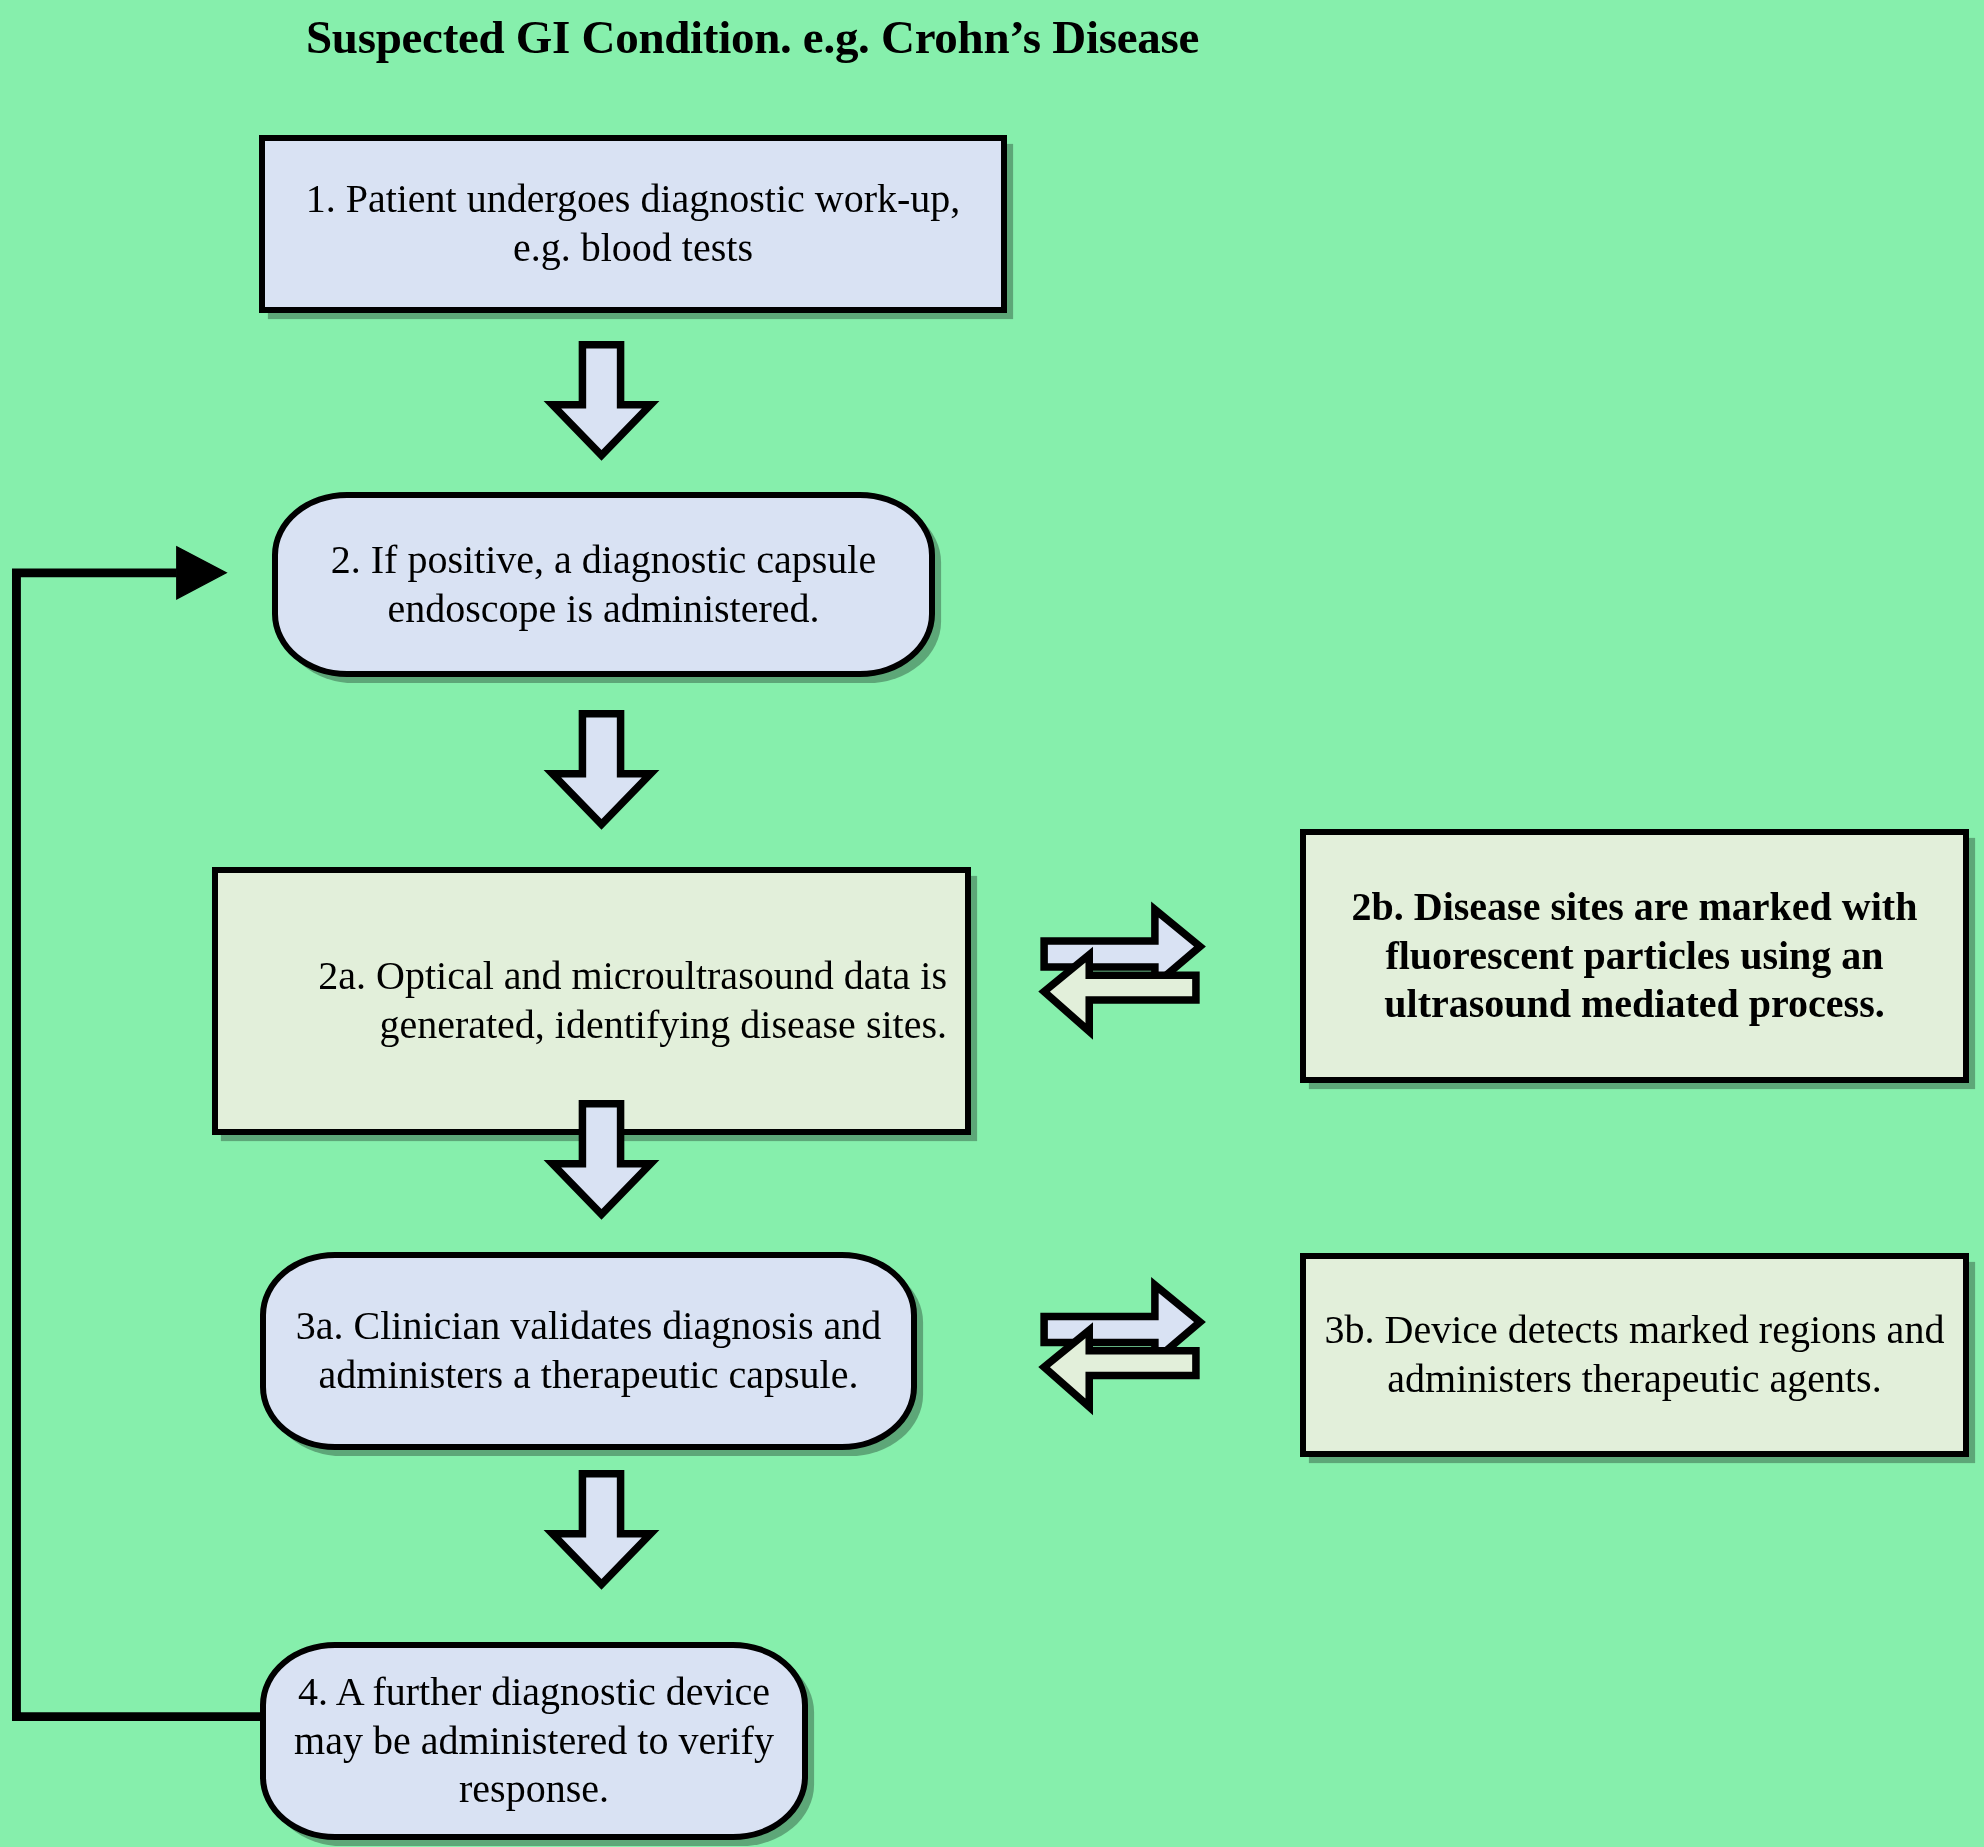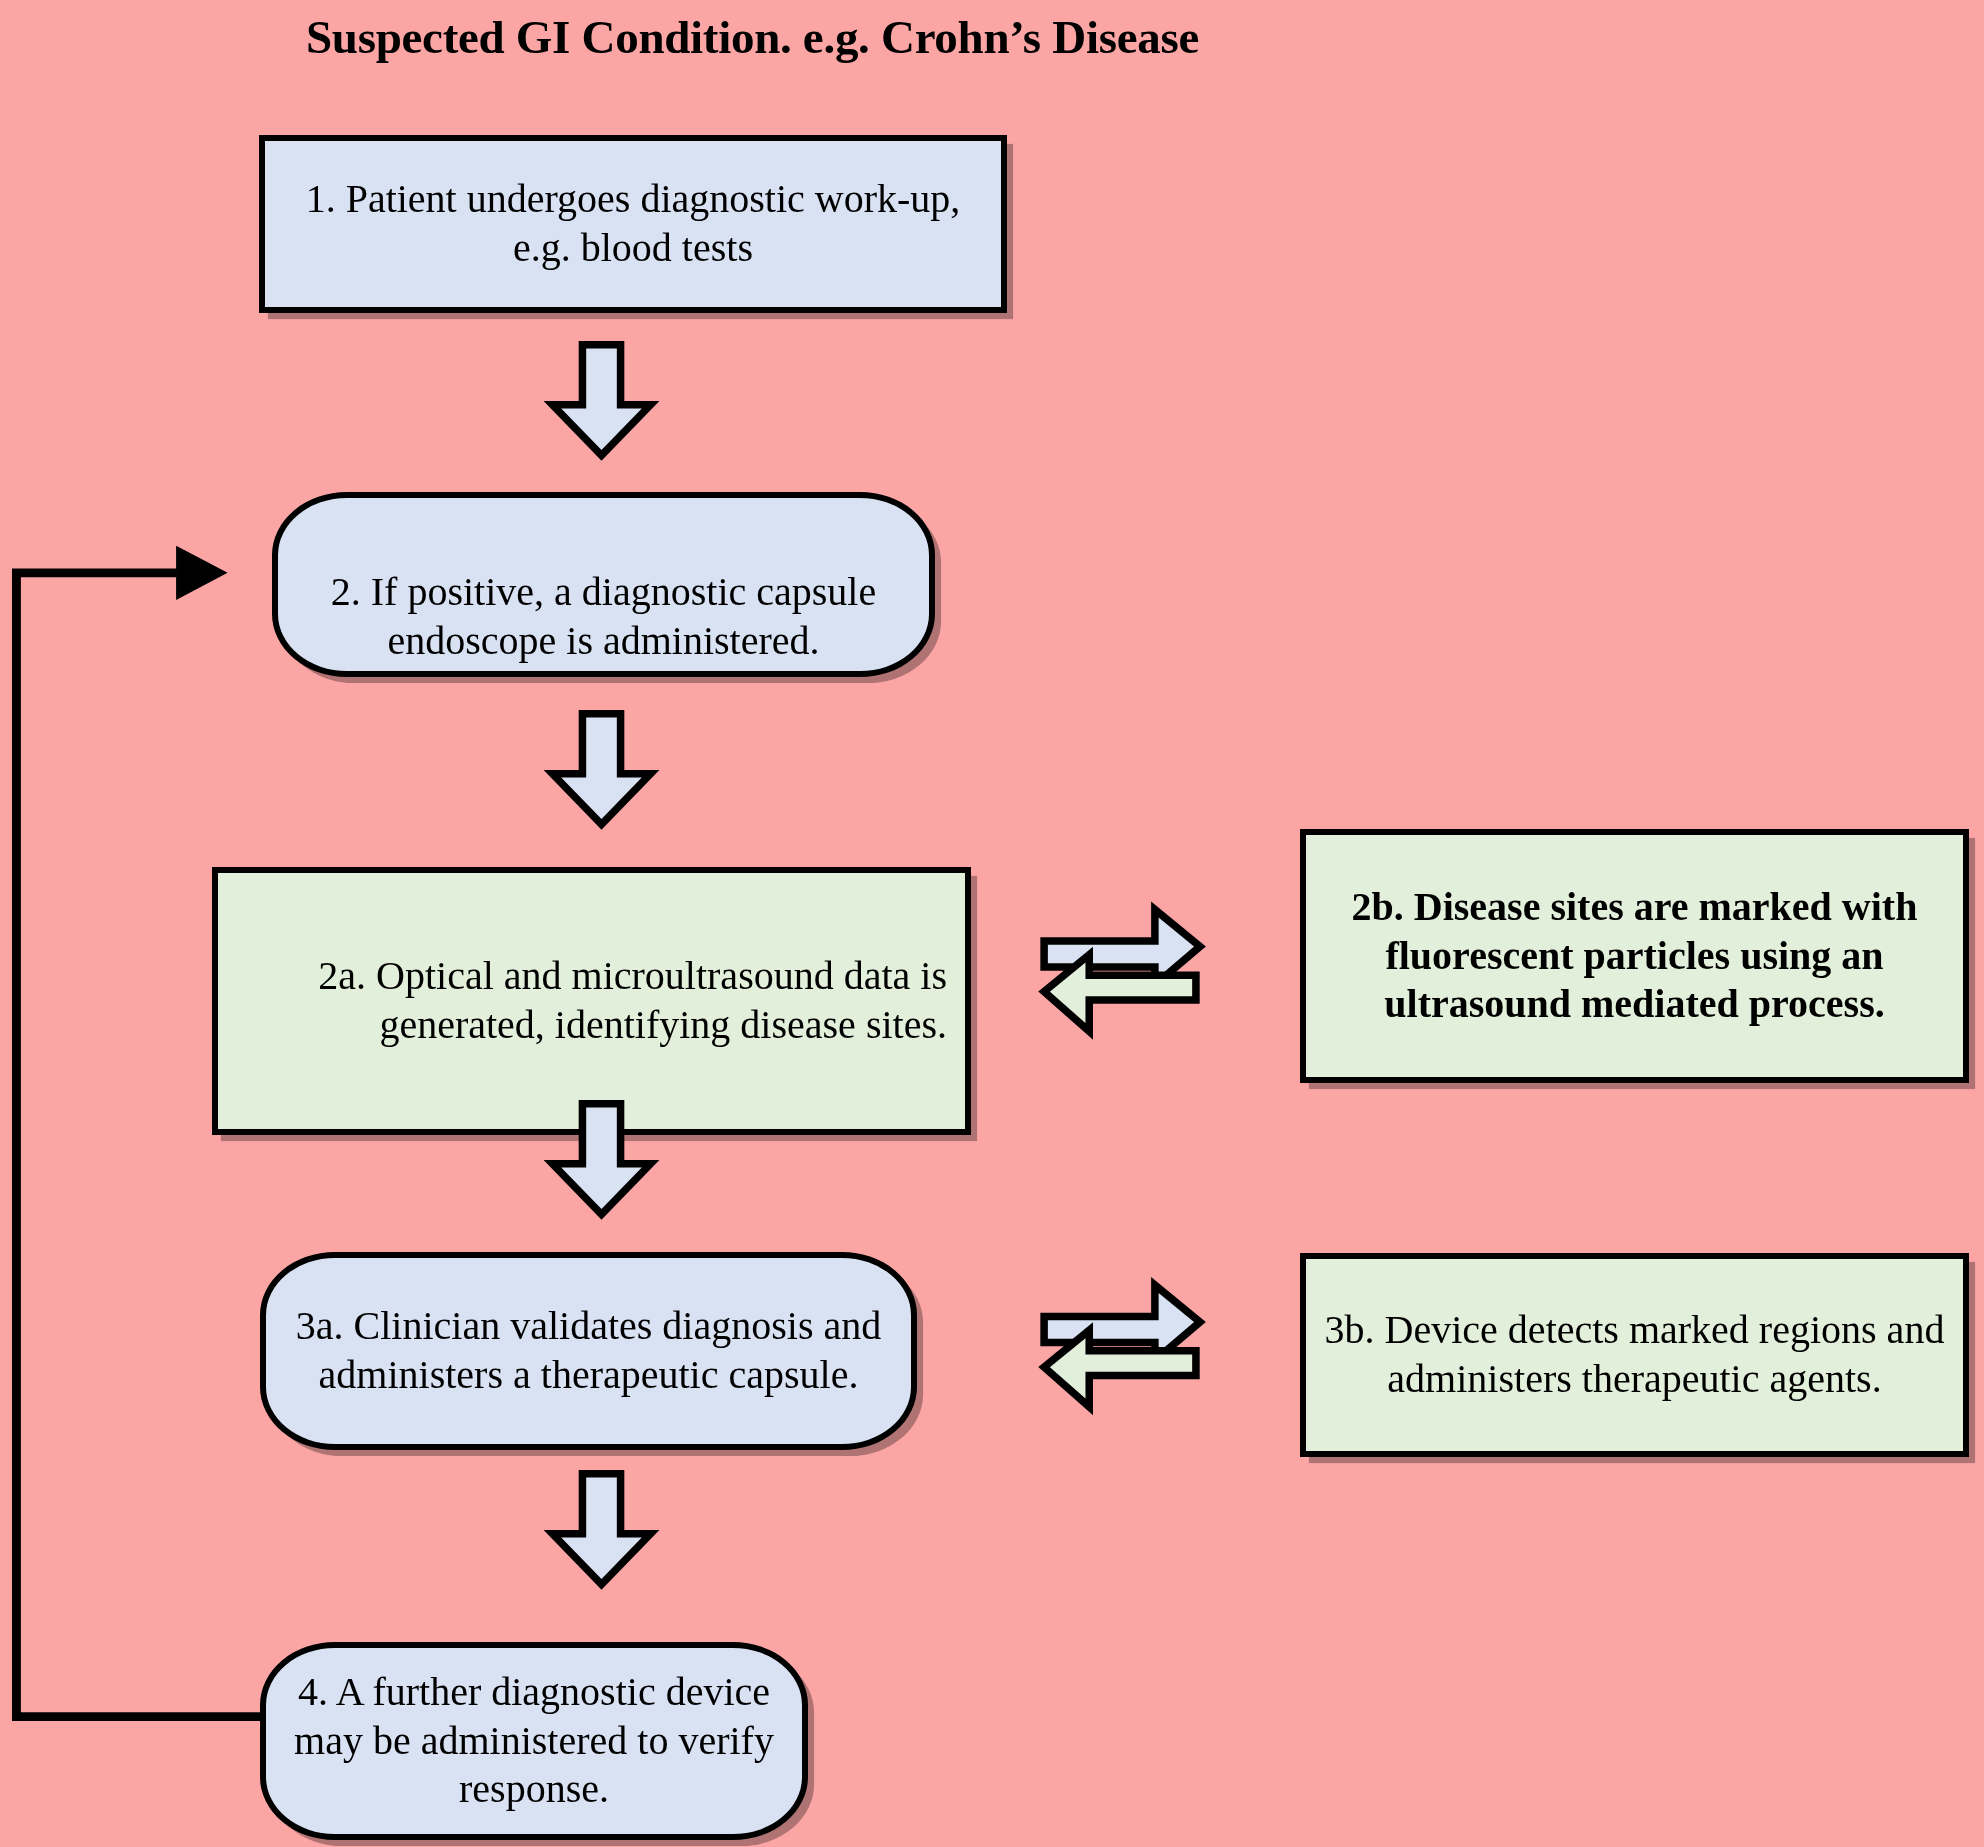--- a/index.html
+++ b/index.html
@@ -8,21 +8,21 @@
     background: #ffffff;
   }
   body {
     font-family: "Liberation Serif", "DejaVu Serif", serif;
     color: #000000;
   }
   #canvas {
     position: relative;
     width: 1985px;
     height: 1847px;
-    background: #fca5a5;
+    background: #86efac;
     overflow: hidden;
   }
 
   
   #diagram-title {
     position: absolute;
     left: 0;
     top: 12.3px;
     width: 1505px;
     text-align: center;
@@ -92,21 +92,21 @@
   <div class="node shape-rect fill-blue" style="left:259px; top:135px; width:748px; height:178px;">
     <span class="node-text">1. Patient undergoes diagnostic work-up, e.g. blood tests</span>
   </div>
 
   <div class="down-arrow" style="left:547px; top:342px;">
     <svg viewBox="0 0 160 170" preserveAspectRatio="none">
       <polygon points="52,4 108,4 108,92 152,92 80,166 8,92 52,92" fill="#d9e2f3" stroke="#000000" stroke-width="11" stroke-linejoin="miter"></polygon>
     </svg>
   </div>
 
-  <div class="node shape-round fill-blue" style="left:272px; top:492px; width:663px; height:185px;align-items:flex-end;">
+  <div class="node shape-round fill-blue" style="left:272px; top:492px; width:663px; height:185px;">
     <span class="node-text">2. If positive, a diagnostic capsule endoscope is administered.</span>
   </div>
 
   <div class="down-arrow" style="left:547px; top:711px;">
     <svg viewBox="0 0 160 170" preserveAspectRatio="none">
       <polygon points="52,4 108,4 108,92 152,92 80,166 8,92 52,92" fill="#d9e2f3" stroke="#000000" stroke-width="11" stroke-linejoin="miter"></polygon>
     </svg>
   </div>
 
   <div class="node shape-rect fill-green" style="left:212px; top:867px; width:759px; height:268px;text-align:right;">

